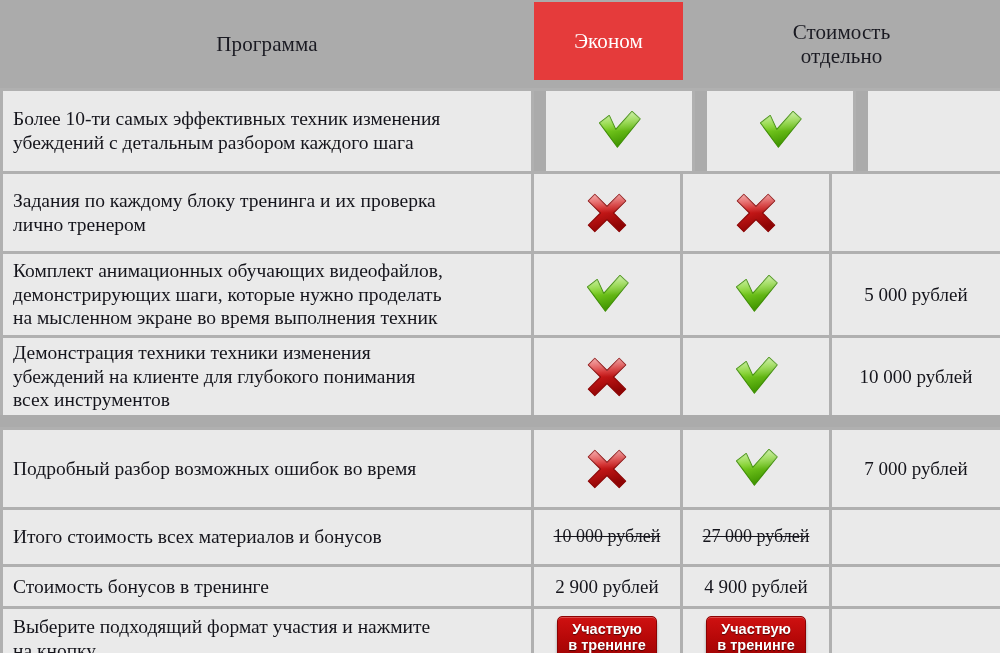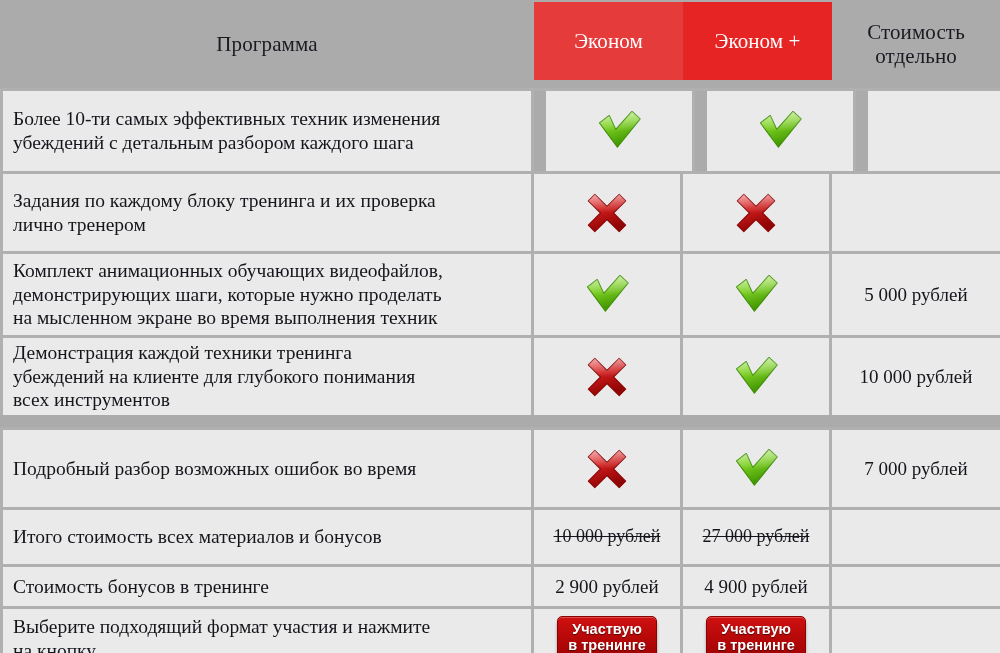--- a/index.html
+++ b/index.html
@@ -165,23 +165,20 @@
 
 <div class="table">
 
   <div class="thead">
     <div class="th th-program">
       <span>Программа</span>
     </div>
     <div class="th th-plan th-econom">
       <span>Эконом</span>
     </div>
-    <div class="th th-plan th-econom-plus">
-      <span>Эконом +</span>
-    </div>
     <div class="th th-separate">
       <div>
         <div>Стоимость</div>
         <div>отдельно</div>
       </div>
     </div>
   </div>
 
   <div class="tbody">
 
@@ -288,21 +285,21 @@
         </span>
       </div>
       <div class="cell c-price">
         <span class="price-plain">5 000 рублей</span>
       </div>
     </div>
 
     <div class="row row-4">
       <div class="cell c-desc">
         <div>
-          <span>Демонстрация каждой техники тренинга</span>
+          <span>Демонстрация техники техники изменения</span>
           <span>убеждений на клиенте для глубокого понимания</span>
           <span>всех инструментов</span>
         </div>
       </div>
       <div class="cell c-mark">
         <span class="icon-wrap">
           <svg viewBox="0 0 64 64" xmlns="http://www.w3.org/2000/svg">
             <path d="M17 9 L32 24 L47 9 L55 17 L40 32 L55 47 L47 55 L32 40 L17 55 L9 47 L24 32 L9 17 Z" fill="url(#gcrx1)" stroke="#8c0606" stroke-width="1.4" stroke-linejoin="round"></path>
             <path d="M17 9 L32 24 L47 9 L55 17 L40 32 L55 47 L47 55 L32 40 L17 55 L9 47 L24 32 L9 17 Z" fill="url(#gcrx1b)"></path>
           </svg>

